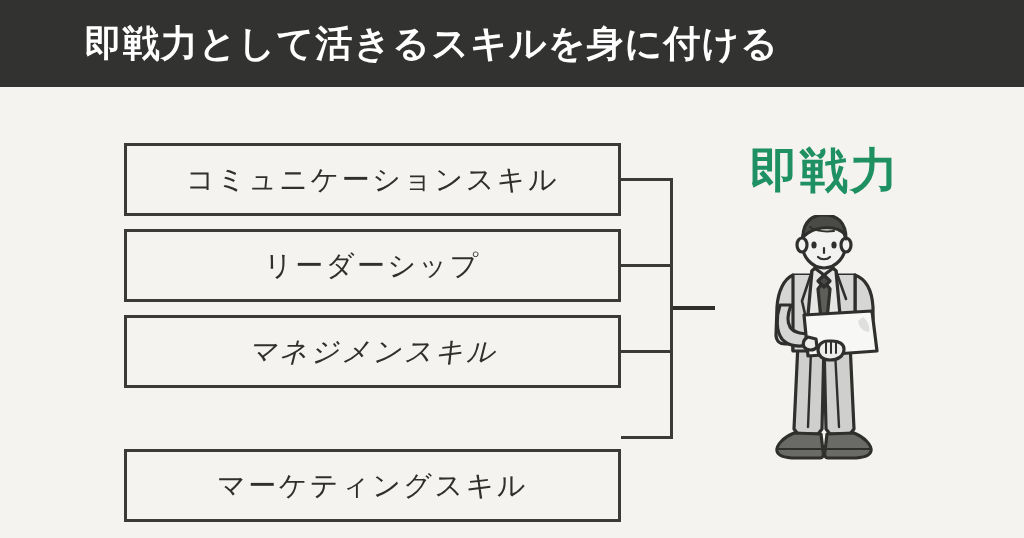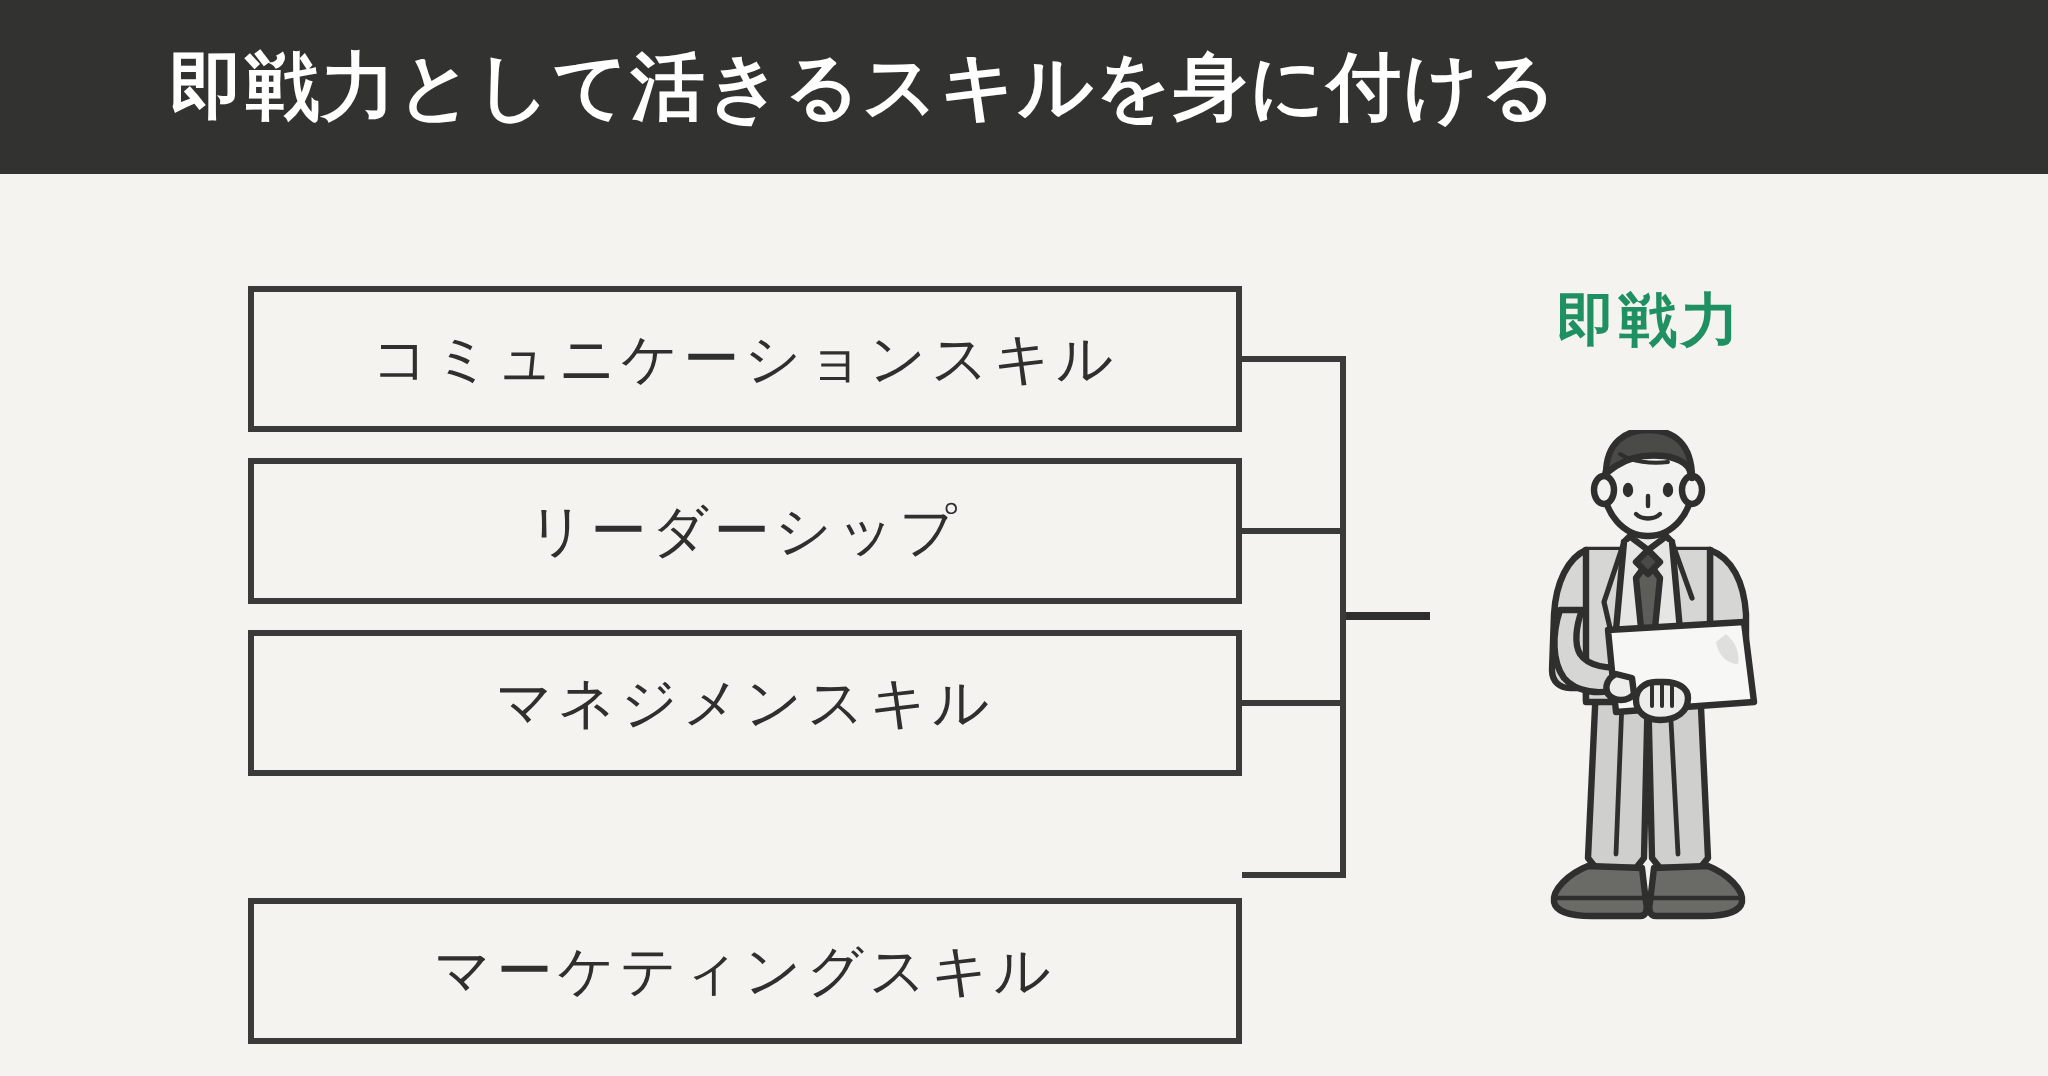--- a/index.html
+++ b/index.html
@@ -57,21 +57,21 @@
   }
   .skill-label {
     font-size: 28px;
     color: #2f2f2d;
     letter-spacing: 2.5px;
     white-space: nowrap;
     line-height: 1;
   }
   #skill-box-0 { top: 143px; }
   #skill-box-1 { top: 229px; }
-  #skill-box-2 { top: 315px; }
+  #skill-box-2 { top: 315px; font-style: italic; }
   #skill-box-3 { top: 401px; margin-top: 48px; }
 
   
   .connector-h {
     position: absolute;
     left: 621px;
     width: 52px;
     height: 3px;
     background: #3a3a38;
   }
@@ -98,21 +98,21 @@
   }
 
   
   #result-heading {
     position: absolute;
     left: 745px;
     top: 147px;
     width: 160px;
     text-align: center;
     color: #1f9062;
-    font-size: 29px;
+    font-size: 48px;
     font-weight: bold;
     letter-spacing: 2px;
     line-height: 1;
     white-space: nowrap;
   }
 
   
   #illustration {
     position: absolute;
     left: 760px;

